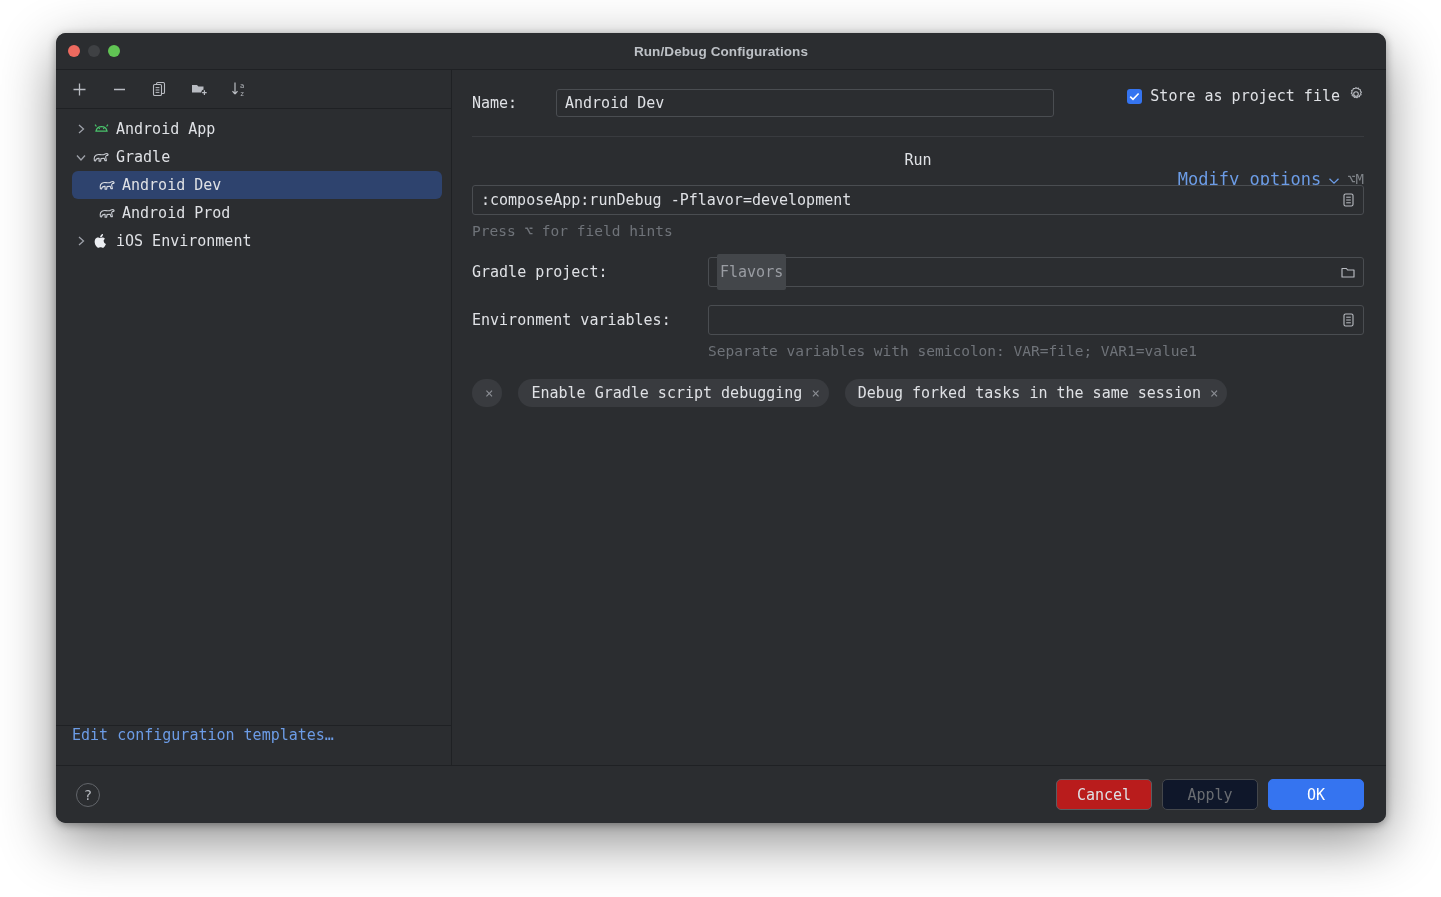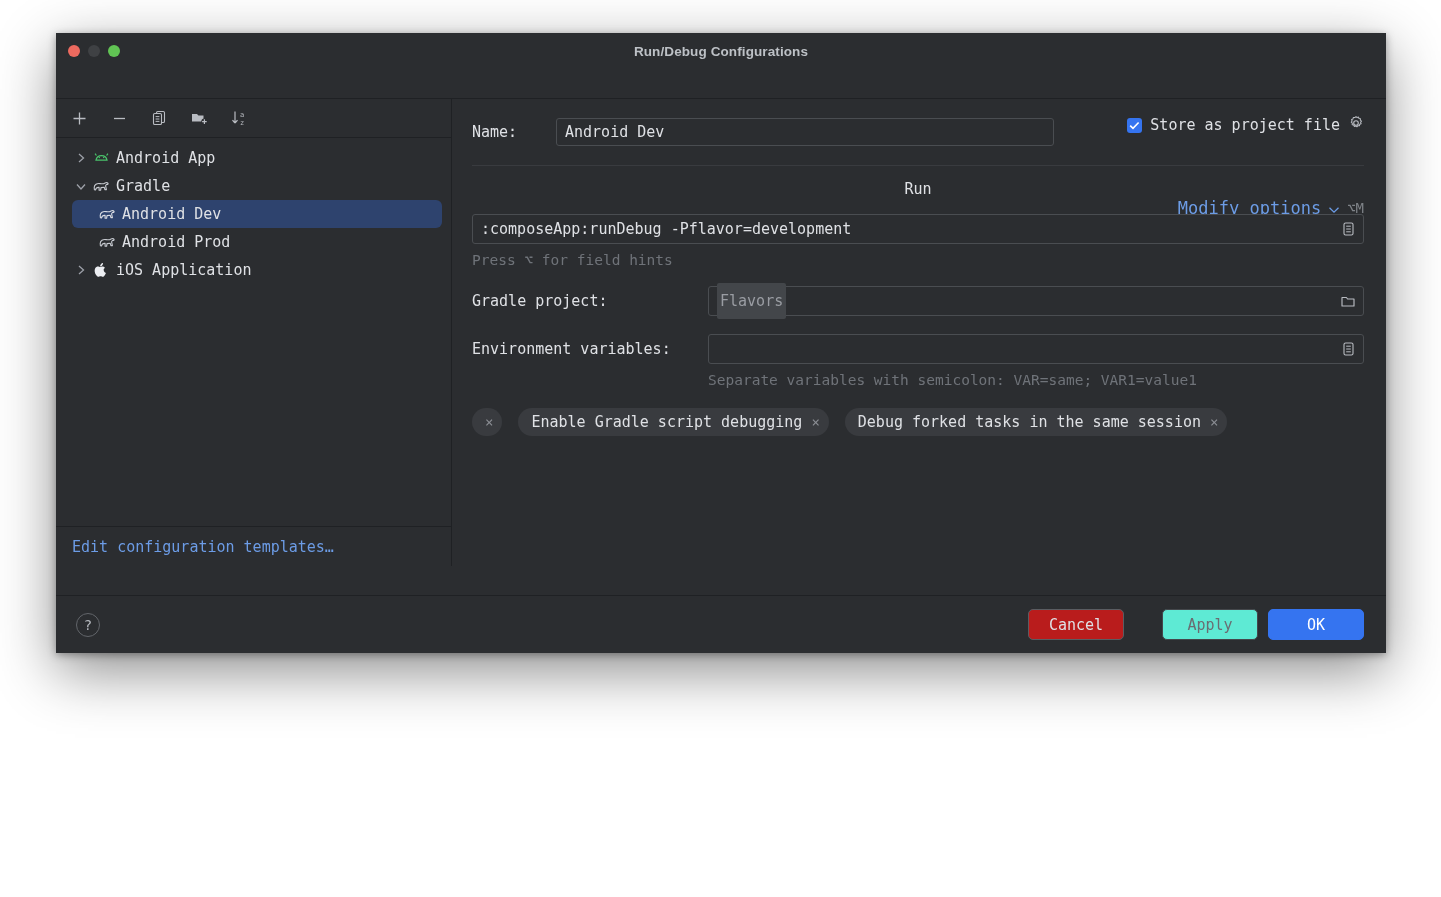--- a/index.html
+++ b/index.html
@@ -13,28 +13,27 @@
   #page {
     position: relative;
     width: 1441px; height: 897px;
     background: #ffffff;
   }
 
   
   .window {
     position: absolute;
     left: 56px; top: 33px;
-    width: 1330px; height: 620px;
+    width: 1330px; height: 790px;
     background: #2b2d30;
-    border-radius: 0;
+    border-radius: 10px;
     box-shadow: 0 18px 55px rgba(0,0,0,0.45), 0 2px 8px rgba(0,0,0,0.35);
     overflow: hidden;
     display: flex;
     flex-direction: column;
-    gap: 29px;
   }
 
   
   .titlebar {
     position: relative;
     height: 36px;
     flex: 0 0 36px;
     background: #2b2d30;
     display: flex;
     align-items: center;
@@ -128,21 +127,21 @@
   .tree-icon {
     width: 22px; flex: 0 0 22px;
     display: flex; align-items: center; justify-content: center;
     margin-right: 4px;
   }
   .tree-label { font-size: 15px; }
 
   .lp-footer {
     flex: 0 0 40px;
     display: flex;
-    align-items: center;
+    align-items: flex-start;
     padding-left: 16px;
     border-top: 1px solid #1f2124;
   }
   .link {
     color: #6c9ce6;
     font-size: 15px;
   }
 
   
   .right-pane {
@@ -317,24 +316,23 @@
     display: flex; align-items: center; justify-content: center;
     font-family: "DejaVu Sans Mono", monospace;
     font-size: 15px;
   }
   .btn.secondary {
     background: #b91c1c;
     border: 1px solid #5a5d62;
     color: #dfe1e5;
   }
   .btn.disabled {
-    background: #5eead4;
+    background: #0f172a;
     border: 1px solid #44474b;
     color: #6a6d72;
-    margin-left: 28px;
   }
   .btn.primary {
     background: #3574f0;
     border: 1px solid #3574f0;
     color: #ffffff;
   }
 </style>
 </head>
 <body>
 
@@ -445,21 +443,21 @@
               <svg width="9" height="12" viewBox="0 0 9 12">
                   <path d="M2 2 L6.5 6 L2 10" stroke="#9da0a8" stroke-width="1.3" fill="none"></path>
                 </svg>
             </span>
             <span class="tree-icon">
               <svg width="16" height="16" viewBox="0 0 16 16">
                 <path d="M10.6 8.2 c0-1.6 1.3-2.3 1.4-2.4 -0.8-1.1-1.9-1.2-2.3-1.3 -1.1-0.1-2 0.6-2.5 0.6 -0.5 0-1.3-0.6-2.2-0.6 -1.1 0-2.2 0.7-2.8 1.7 -1.2 2.1-0.3 5.2 0.9 6.9 0.6 0.8 1.3 1.8 2.2 1.7 0.9 0 1.2-0.6 2.3-0.6 1.1 0 1.3 0.6 2.2 0.6 0.9 0 1.5-0.9 2.1-1.8 0.7-1 1-2 1-2 -0.1 0-2.3-0.9-2.3-3.5z" fill="#eceef2"></path>
                 <path d="M9.3 3.3 c0.5-0.6 0.8-1.4 0.7-2.2 -0.7 0-1.6 0.5-2.1 1.1 -0.5 0.5-0.9 1.4-0.7 2.2 0.8 0.1 1.6-0.4 2.1-1.1z" fill="#eceef2"></path>
               </svg>
             </span>
-            <span class="tree-label">iOS Application</span>
+            <span class="tree-label">iOS Environment</span>
           </div>
         </div>
 
         <div class="lp-footer">
           <span class="link">Edit configuration templates…</span>
         </div>
       </div>
 
       <div class="right-pane">
 
@@ -530,21 +528,21 @@
             <span class="input"></span>
             <span class="field-btn">
               <svg width="15" height="16" viewBox="0 0 15 16">
                 <rect x="3" y="2" width="9" height="12" rx="1.6" stroke="#b9bcc2" stroke-width="1.1" fill="none"></rect>
                 <path d="M5.2 5.2 H9.8 M5.2 8 H9.8 M5.2 10.8 H9.8" stroke="#b9bcc2" stroke-width="1" fill="none"></path>
               </svg>
             </span>
           </span>
         </div>
 
-        <div class="hint-right">Separate variables with semicolon: VAR=same; VAR1=value1</div>
+        <div class="hint-right">Separate variables with semicolon: VAR=file; VAR1=value1</div>
 
         <div class="chips">
           <div class="chip">
             <span class="chip-x">×</span>
           </div>
           <div class="chip">
             <span class="chip-label">Enable Gradle script debugging</span>
             <span class="chip-x">×</span>
           </div>
           <div class="chip">

